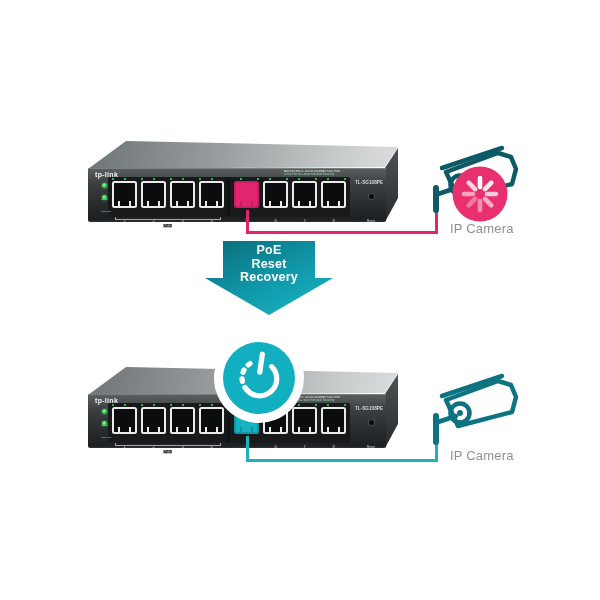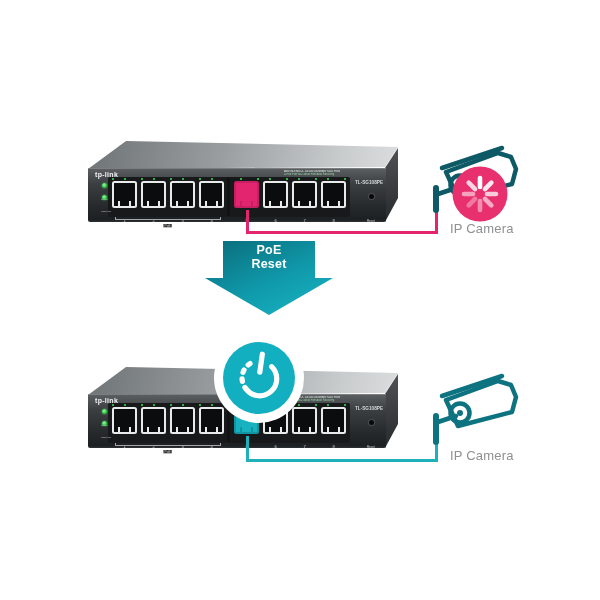--- a/index.html
+++ b/index.html
@@ -163,20 +163,21 @@
       <line x1="0" y1="-7" x2="0" y2="-16" transform="rotate(225)" opacity="0.35"></line>
       <line x1="0" y1="-7" x2="0" y2="-16" transform="rotate(270)" opacity="0.55"></line>
       <line x1="0" y1="-7" x2="0" y2="-16" transform="rotate(315)" opacity="0.8"></line>
     </g>
   </svg>
   <span class="ip-label" style="left:450px; top:221px;">IP Camera</span>
 
   <div class="arrow">
     <div>PoE</div>
     <div>Reset</div>
+    <div>Recovery</div>
   </div>
 
   <div class="switch" style="left:88px; top:366px;">
     <div class="sw-top"></div>
     <div class="sw-side"></div>
     <div class="sw-front">
       <span class="brand">tp-link</span>
       <span class="title-wrap"><span class="tiny">8-Port Gigabit Easy Smart Switch with 4-Port PoE+</span></span>
       <span class="specs">
         <span class="tiny spec1">Auto MDI/MDI-X  10/100/1000Mbps RJ45 Ports</span>

